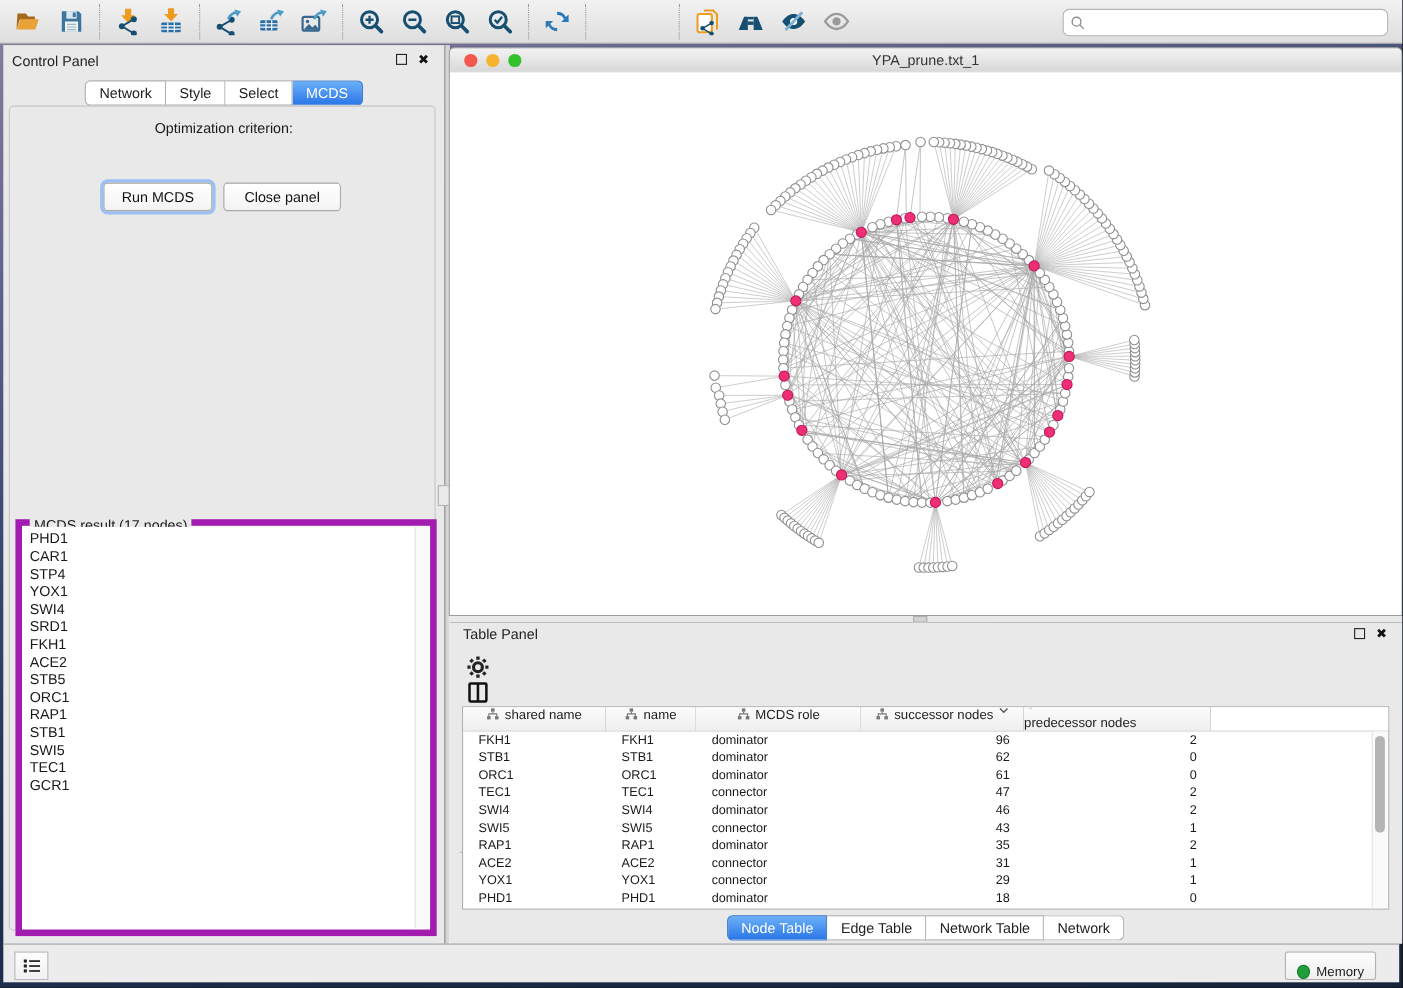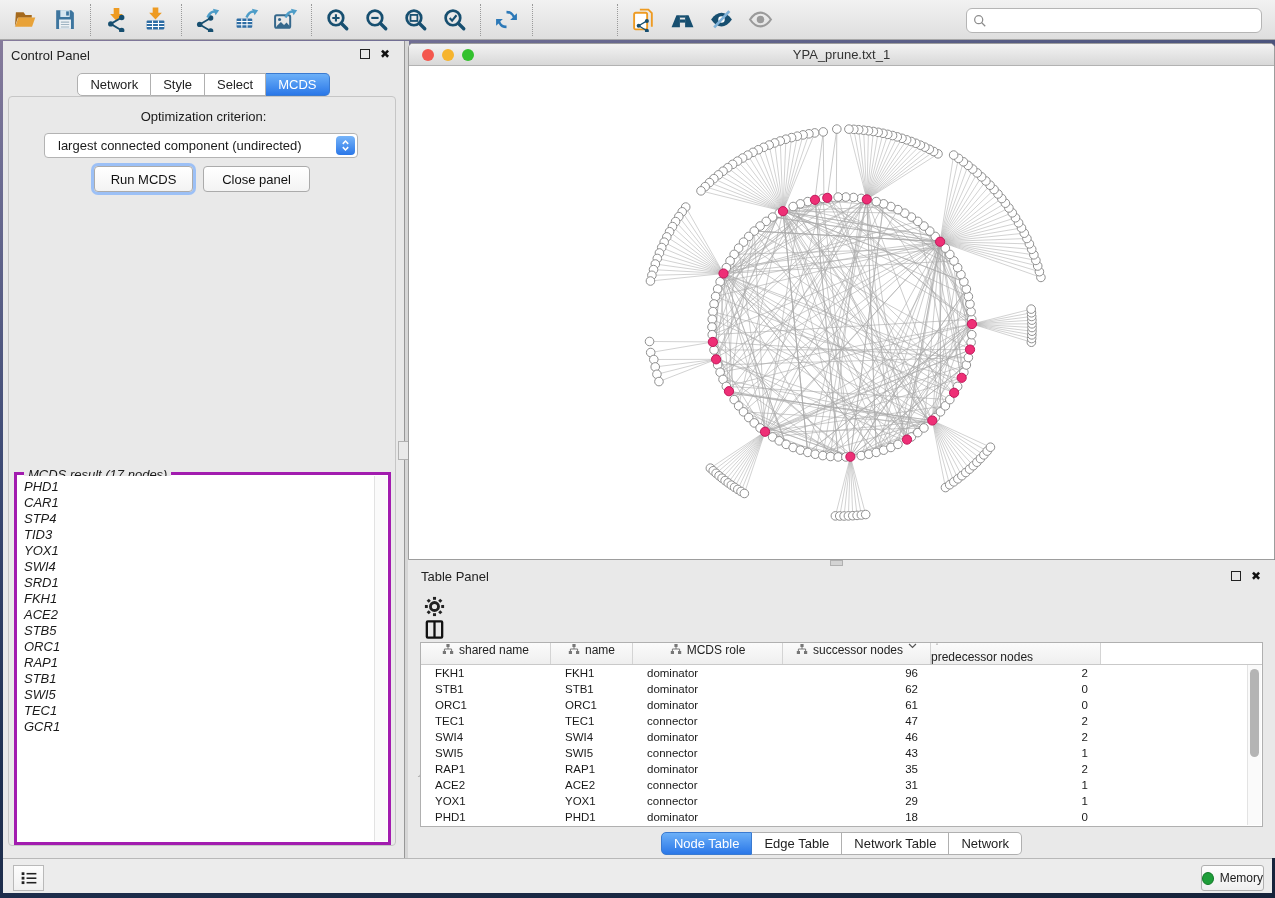--- a/index.html
+++ b/index.html
@@ -36,21 +36,21 @@
   #opt-label{left:0;top:68px;width:100%;text-align:center;font-size:13px;}
   #criterion{left:41px;top:92px;width:312px;height:23px;background:#fff;border:1px solid #b3b3b3;border-radius:4px;
     display:flex;align-items:center;font-size:13px;}
   #criterion .val{flex:1;padding-left:13px;white-space:nowrap;}
   #criterion .stepper{width:19px;height:19px;margin-right:2px;border-radius:4px;
     background:linear-gradient(#76b4f9,#2a77e8);display:flex;align-items:center;justify-content:center;}
   .btn{background:linear-gradient(#ffffff,#f3f3f3);border:1px solid #ababab;border-radius:4px;font-size:13px;
     height:24px;display:inline-flex;align-items:center;justify-content:center;color:#111;}
   #run-btn{left:91px;top:125px;width:97px;box-shadow:0 0 0 3px rgba(105,165,255,.6);}
   #closep-btn{left:200px;top:125px;width:105px;}
-  #mcds-group{left:11px;top:431px;width:371px;height:367px;border:3px solid #a21caf;background:#fff;font-style:italic;}
+  #mcds-group{left:11px;top:431px;width:371px;height:367px;border:6px solid #a21caf;background:#fff;}
   #mcds-legend{position:absolute;top:-8px;left:7px;background:#e9e9e9;padding:0 4px;font-size:13px;}
   #mcds-list{position:absolute;inset:1px 13px 1px 1px;background:#fff;overflow:hidden;padding-top:3px;}
   .mcds-item{font-size:13px;line-height:16px;padding-left:6px;}
   #mcds-scroll{position:absolute;top:1px;bottom:1px;right:1px;width:12px;background:#fafafa;border-left:1px solid #e2e2e2;}
   
   #vsplit{left:404px;top:41px;width:4px;height:817px;background:#d6d6d6;border-left:1px solid #979797;}
   #vhandle{left:398px;top:441px;width:9px;height:17px;background:#eaeaea;border:1px solid #b2b2b2;}
   #hsplit{left:408px;top:560px;width:867px;height:6px;background:#e9e9e9;}
   #hhandle{left:830px;top:560px;width:13px;height:6px;background:#d3d3d3;border:1px solid #b0b0b0;box-sizing:border-box;}
   
@@ -76,21 +76,21 @@
   .tr{display:flex;height:16px;align-items:center;}
   .td{box-sizing:border-box;white-space:nowrap;overflow:hidden;}
   .td.num{text-align:right;}
   #tp-scroll{position:absolute;top:22px;bottom:1px;right:1px;width:13px;background:#fafafa;border-left:1px solid #e3e3e3;}
   #tp-thumb{position:absolute;left:2px;right:2px;top:4px;height:88px;background:#b4b4b4;border-radius:5px;}
   #tp-tabs{position:absolute;left:0;right:0;top:266px;text-align:center;}
   
   #statusbar{left:3px;top:858px;width:1269px;height:35px;background:#ececec;border-top:1px solid #b8b8b8;box-sizing:border-box;}
   #list-btn{position:absolute;left:10px;top:6px;width:29px;height:24px;background:linear-gradient(#fdfdfd,#f0f0f0);
     border:1px solid #b9b9b9;display:flex;align-items:center;justify-content:center;}
-  #memory-btn{position:absolute;right:8px;top:6px;height:24px;padding:0 0;display:flex;align-items:center;gap:6px;
+  #memory-btn{position:absolute;right:21px;top:6px;height:24px;padding:0 10px;display:flex;align-items:flex-end;gap:6px;
     background:linear-gradient(#fdfdfd,#efefef);border:1px solid #b0b0b0;border-radius:3px;font-size:12px;}
   #mem-dot{width:10px;height:11px;border-radius:50%;background:#1f9e3a;border:1px solid #127a28;}
 </style>
 </head>
 <body>
 
 <div id="app">
   <div id="wallpaper"></div>
 
   <div id="toolbar" class="abs">
@@ -246,38 +246,28 @@
 
   <div id="control-panel" class="abs">
     <div class="panel-title abs" style="left:8px;top:7px;">Control Panel</div>
     <div class="win-icons" style="right:14px;">
       <span class="float-ic"></span>
       <span class="close-ic">✖</span>
     </div>
     <div class="abs" id="cp-tabs" style="left:0;top:32px;width:100%;text-align:center;"><span class="seg">Network</span><span class="seg">Style</span><span class="seg">Select</span><span class="seg sel">MCDS</span></div>
     <div class="abs" id="cp-card"></div>
     <div class="abs" id="opt-label">Optimization criterion:</div>
-    <div class="abs" id="criterion">
-      <span class="val">largest connected component (undirected)</span>
-      <span class="stepper">
-        <svg viewBox="0 0 10 14" width="9" height="13">
-            <path d="M2 5.2 5 2l3 3.2" fill="none" stroke="#fff" stroke-width="1.7"></path>
-            <path d="M2 8.8 5 12l3-3.2" fill="none" stroke="#fff" stroke-width="1.7"></path>
-          </svg>
-      </span>
-    </div>
     <div class="abs btn" id="run-btn">Run MCDS</div>
     <div class="abs btn" id="closep-btn">Close panel</div>
     <div class="abs" id="mcds-group">
       <div id="mcds-legend">MCDS result (17 nodes)</div>
       <div id="mcds-list">
           <div class="mcds-item">PHD1</div>
           <div class="mcds-item">CAR1</div>
           <div class="mcds-item">STP4</div>
-          <div class="mcds-item">TID3</div>
           <div class="mcds-item">YOX1</div>
           <div class="mcds-item">SWI4</div>
           <div class="mcds-item">SRD1</div>
           <div class="mcds-item">FKH1</div>
           <div class="mcds-item">ACE2</div>
           <div class="mcds-item">STB5</div>
           <div class="mcds-item">ORC1</div>
           <div class="mcds-item">RAP1</div>
           <div class="mcds-item">STB1</div>
           <div class="mcds-item">SWI5</div>

